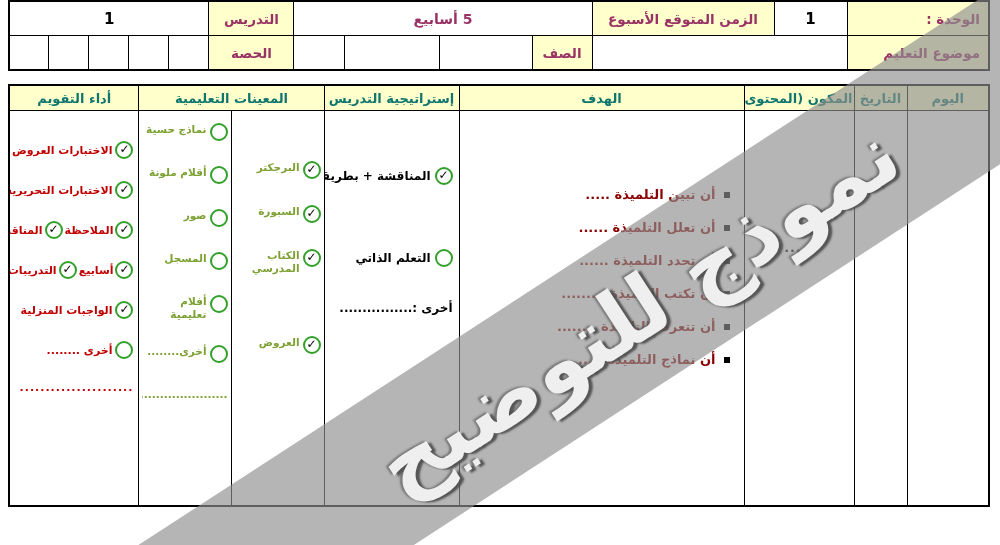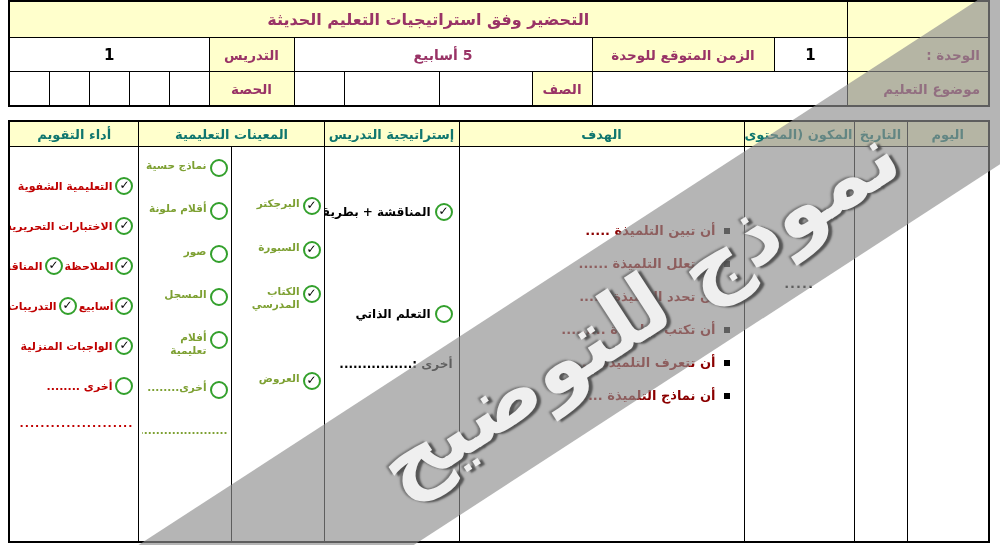--- a/index.html
+++ b/index.html
@@ -35,21 +35,21 @@
   .ad .ck{margin-top:0;}
   .aids-right{padding-top:50px;}
   .aids-right .ad{margin-bottom:26px;}
   .gap-lg{margin-bottom:62px !important;}
   .aids-left{padding-top:12px;}
   .ad-dots{color:#7da032;font-size:10.5px;white-space:nowrap;overflow:hidden;}
 
   .strat-cell{padding:0 6px;}
   .st{display:flex;align-items:center;gap:4px;color:#000;font-size:12px;white-space:nowrap;}
   .st1{margin-top:56px;}
-  .st2{margin-top:84px;}
+  .st2{margin-top:64px;}
   .st3{margin-top:34px;}
 
   .obj-cell{padding:76px 14px 0;}
   .ob{display:flex;align-items:center;gap:8px;margin-bottom:18px;color:#8b0000;font-size:13px;white-space:nowrap;}
   .sq{flex:0 0 auto;width:6px;height:6px;background:#000;}
 
   .comp-cell{text-align:center;}
   .comp-cell div{padding-top:128px;font-size:13px;color:#000;letter-spacing:1px;}
 
   .wm{position:absolute;left:63px;top:235px;width:1150px;height:150px;background:rgba(143,143,143,0.66);transform:rotate(-33deg);display:flex;align-items:center;justify-content:center;pointer-events:none;z-index:40;}
@@ -71,28 +71,24 @@
         <col style="width:95px">
         <col style="width:50px">
       <col style="width:85px">
       <col style="width:40px">
         <col style="width:40px">
         <col style="width:40px">
         <col style="width:40px">
         <col style="width:40px">
     </colgroup>
     <tbody>
-        <tr class="r1">
-      <td class="yellow"></td>
-      <td colspan="12" class="yellow banner">التحضير وفق استراتيجيات التعليم الحديثة</td>
-    </tr>
     <tr class="r2">
       <td class="yellow lbl pad-r">الوحدة :</td>
       <td class="val">1</td>
-      <td class="yellow lbl">الزمن المتوقع للوحدة</td>
+      <td class="yellow lbl">الزمن المتوقع الأسبوع</td>
       <td colspan="4" class="val maroon">5 أسابيع</td>
       <td class="yellow lbl">التدريس</td>
       <td colspan="5" class="val">1</td>
     </tr>
     <tr class="r3">
       <td class="yellow lbl pad-r">موضوع التعليم</td>
       <td colspan="2"></td>
       <td class="yellow lbl">الصف</td>
       <td></td>
       <td></td>
@@ -240,21 +236,21 @@
               </span>
               <span>أخرى........</span>
             </div>
         <div class="ad-dots">.......................</div>
       </td>
       <td class="eval-cell">
         <div class="ev">
               <span class="ck">
                 <i>✓</i>
               </span>
-              <span>التعليمية الشفوية</span>
+              <span>الاختبارات العروض</span>
             </div>
         <div class="ev">
               <span class="ck">
                 <i>✓</i>
               </span>
               <span>الاختبارات التحريرية</span>
             </div>
         <div class="ev ev-pair">
           <span class="pitem">
                 <span class="ck">

